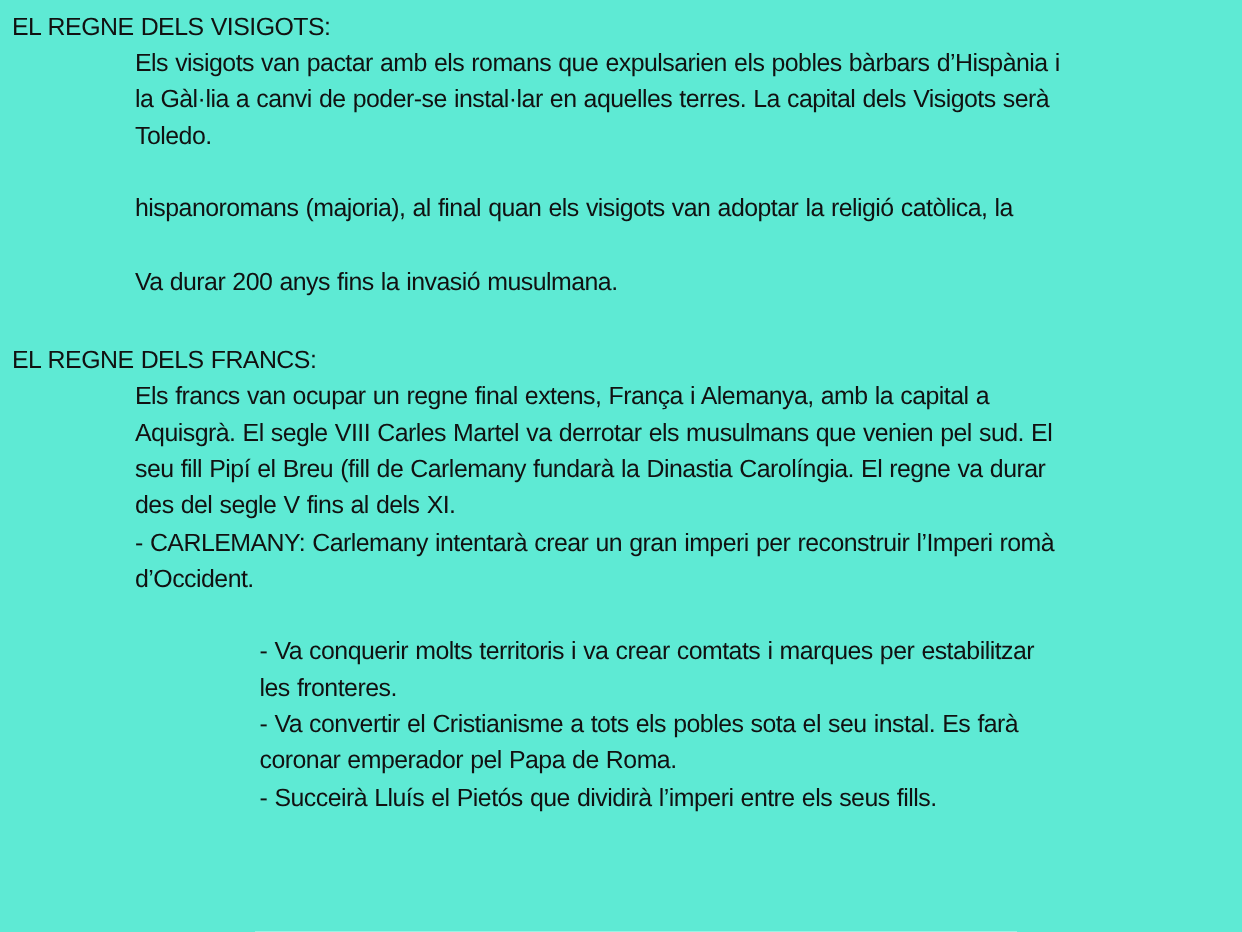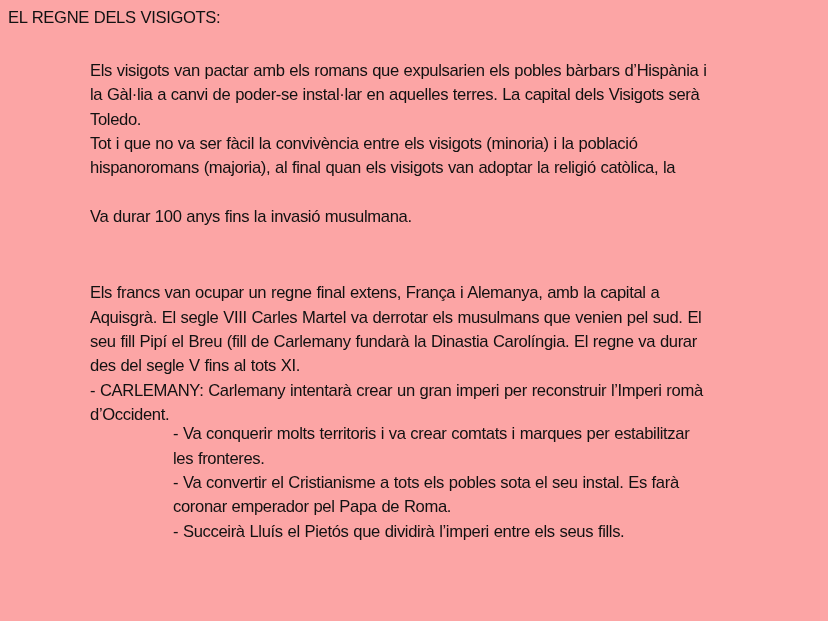--- a/index.html
+++ b/index.html
@@ -14,59 +14,58 @@
       position: relative;
       font-family: "Liberation Sans", "DejaVu Sans", sans-serif;
       color: #111111;
     }
     .page {
       position: absolute;
       left: 0;
       top: 0;
       width: 828px;
       height: 621px;
-      background: #fca5a5;
+      background: #5eead4;
     }
     .line {
       position: absolute;
       white-space: nowrap;
       font-size: 16.6px;
       line-height: 20px;
       letter-spacing: -0.35px;
       word-spacing: 0.5px;
     }
     .heading {
       left: 8px;
     }
     .indent1 {
       left: 90px;
-      margin-top: 29px;
     }
     .indent2 {
       left: 173px;
       margin-top: 24px;
     }
   </style>
 </head>
 <body>
 
 <div class="page">
 
   <div class="line heading" style="top:8px;">EL REGNE DELS VISIGOTS:</div>
   <div class="line indent1" style="top:32px;">Els visigots van pactar amb els romans que expulsarien els pobles bàrbars d’Hispània i</div>
   <div class="line indent1" style="top:56px;">la Gàl·lia a canvi de poder-se instal·lar en aquelles terres. La capital dels Visigots serà</div>
   <div class="line indent1" style="top:81px;text-align:center;">Toledo.</div>
-  <div class="line indent1" style="top:105px;">Tot i que no va ser fàcil la convivència entre els visigots (minoria) i la població</div>
   <div class="line indent1" style="top:129px;">hispanoromans (majoria), al final quan els visigots van adoptar la religió catòlica, la</div>
-  <div class="line indent1" style="top:178px;">Va durar 100 anys fins la invasió musulmana.</div>
+  <div class="line indent1" style="top:178px;">Va durar 200 anys fins la invasió musulmana.</div>
 
+  <div class="line heading" style="top:230px;">EL REGNE DELS FRANCS:</div>
   <div class="line indent1" style="top:254px;">Els francs van ocupar un regne final extens, França i Alemanya, amb la capital a</div>
   <div class="line indent1" style="top:279px;">Aquisgrà. El segle VIII Carles Martel va derrotar els musulmans que venien pel sud. El</div>
   <div class="line indent1" style="top:303px;">seu fill Pipí el Breu (fill de Carlemany fundarà la Dinastia Carolíngia. El regne va durar</div>
-  <div class="line indent1" style="top:327px;">des del segle V fins al tots XI.</div>
+  <div class="line indent1" style="top:327px;">des del segle V fins al dels XI.</div>
   <div class="line indent1" style="top:352px;">- CARLEMANY: Carlemany intentarà crear un gran imperi per reconstruir l’Imperi romà</div>
   <div class="line indent1" style="top:376px;">d’Occident.</div>
 
   <div class="line indent2" style="top:400px;">- Va conquerir molts territoris i va crear comtats i marques per estabilitzar</div>
   <div class="line indent2" style="top:425px;text-align:center;">les fronteres.</div>
   <div class="line indent2" style="top:449px;">- Va convertir el Cristianisme a tots els pobles sota el seu instal. Es farà</div>
   <div class="line indent2" style="top:473px;">coronar emperador pel Papa de Roma.</div>
   <div class="line indent2" style="top:498px;">- Succeirà Lluís el Pietós que dividirà l’imperi entre els seus fills.</div>
 
 </div>

